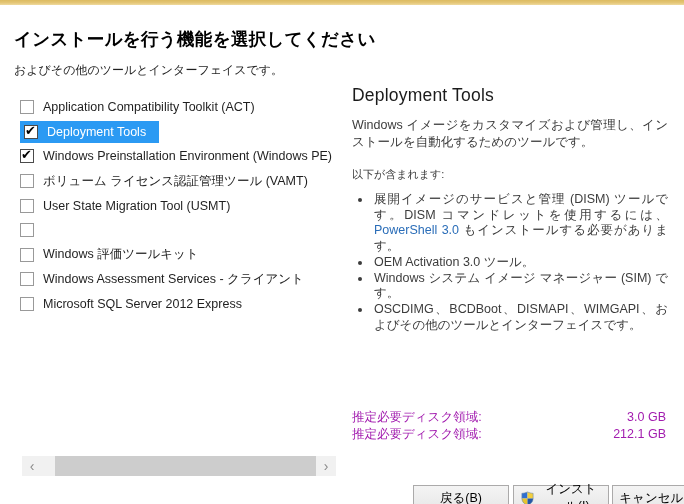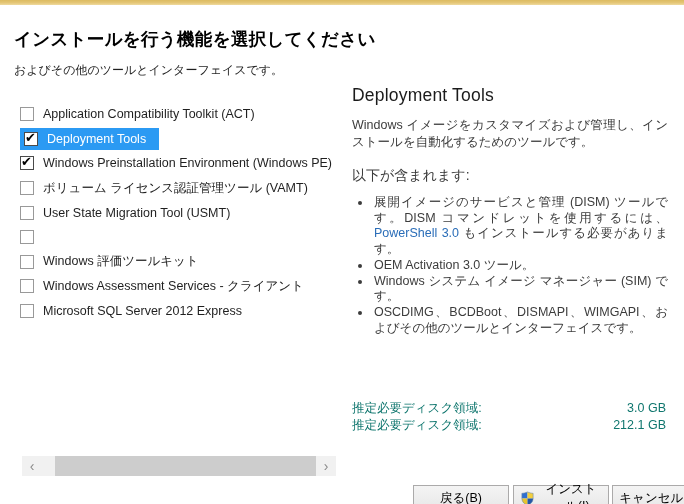--- a/index.html
+++ b/index.html
@@ -7,44 +7,44 @@
     width:684px;height:504px;overflow:hidden;position:relative;background:#fff;
     font-family:"Liberation Sans","DejaVu Sans",sans-serif;color:#1f1f1f;
     -webkit-font-smoothing:antialiased;
   }
   .top-band{position:absolute;top:0;left:0;width:684px;height:5px;
     background:linear-gradient(to bottom,#dcbb61 0%,#e4c677 55%,#efda9e 100%);}
   .page-title{position:absolute;left:14px;top:27px;font-size:17.5px;font-weight:bold;color:#000;letter-spacing:.3px;}
   .page-subtitle{position:absolute;left:14px;top:62px;font-size:12px;color:#1f1f1f;}
 
   
-  .feature-list{position:absolute;left:14px;top:102px;width:334px;}
+  .feature-list{position:absolute;left:14px;top:95px;width:334px;}
   .feature-row{height:24.6px;display:flex;align-items:center;}
   .row-content{display:inline-flex;align-items:center;margin-left:6px;padding-right:13px;height:22px;border-radius:0;}
   .feature-row.selected .row-content{background:#2b9af3;color:#fff;}
   .feature-row.selected .checkbox{margin-left:4px;}
   .checkbox{width:14px;height:14px;box-sizing:border-box;background:#fff;border:1px solid #999;
     margin-right:9px;position:relative;flex:none;}
   .feature-row.checked .checkbox{border-color:#4a4a4a;}
   .checkbox .check-glyph{display:none;}
   .feature-row.checked .checkbox .check-glyph{
     display:block;position:absolute;left:0px;top:-2px;font-size:13px;line-height:14px;color:#000;font-weight:bold;}
   .feature-label{font-size:12.5px;white-space:nowrap;}
 
   
   .details{position:absolute;left:352px;top:85px;width:316px;color:#3c3c3c;}
   .details-heading{font-size:17.5px;font-weight:400;color:#1b1b1b;margin:0;letter-spacing:.2px;}
   .details-size{font-size:12.5px;margin-top:11px;}
   .details-desc{font-size:12.5px;line-height:16.5px;margin-top:11px;text-align:justify;}
-  .details-includes{font-size:14px;margin-top:17px;}
+  .details-includes{font-size:11px;margin-top:17px;}
   .details-bullets{margin:10px 0 0 0;padding:0 0 0 20px;font-size:12.5px;line-height:15.7px;text-align:justify;}
   .details-bullets li{margin:0;padding-left:2px;}
   .ps-link{color:#2a6db8;cursor:pointer;}
 
-  .disk-summary{position:absolute;left:352px;top:400px;width:314px;font-size:12.5px;color:#0f766e;}
+  .disk-summary{position:absolute;left:352px;top:409px;width:314px;font-size:12.5px;color:#a21caf;}
   .disk-row{display:flex;justify-content:space-between;line-height:16.5px;}
 
   
   .hscrollbar{position:absolute;left:22px;top:456px;width:314px;height:20px;background:#f1f1f1;}
   .hscroll-btn{position:absolute;top:0;width:20px;height:20px;display:flex;align-items:center;justify-content:center;
     color:#8a8a8a;font-size:14px;line-height:20px;user-select:none;}
   .hscroll-left{left:0;}
   .hscroll-right{right:0;}
   .hscroll-thumb{position:absolute;left:33px;top:0;width:261px;height:20px;background:#cdcdcd;}
 

